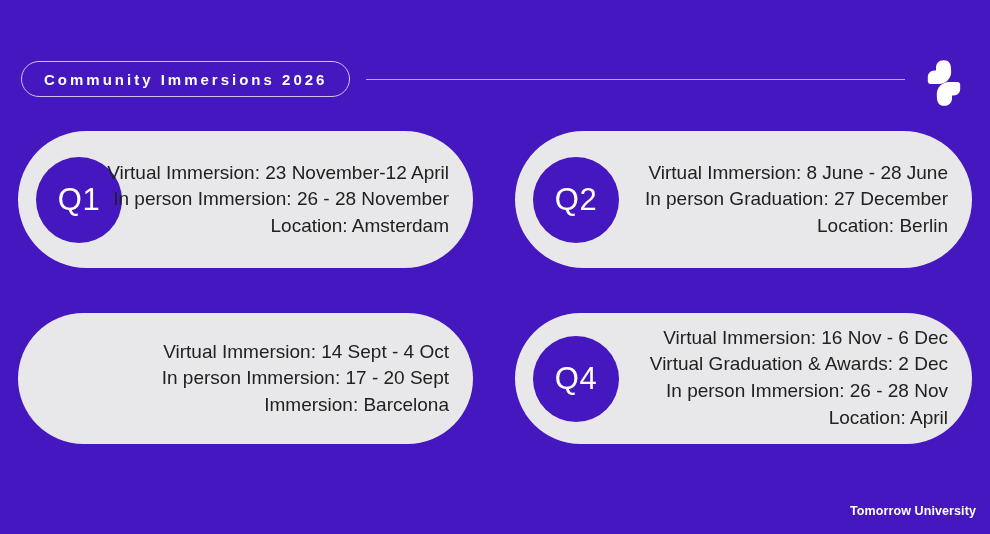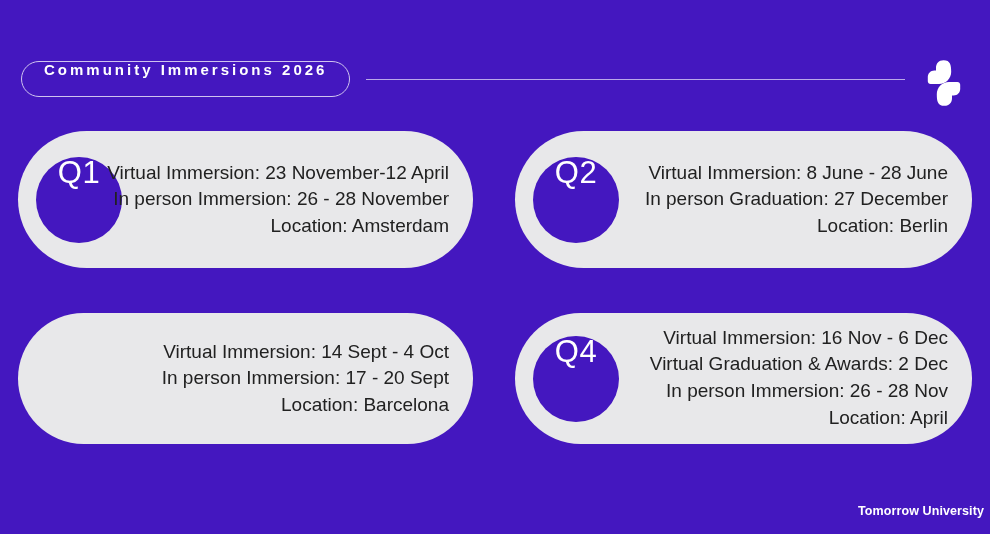--- a/index.html
+++ b/index.html
@@ -29,21 +29,21 @@
     height: 131px;
   }
   #title-pill {
     position: absolute;
     left: 21px;
     top: 61px;
     height: 36px;
     box-sizing: border-box;
     padding: 0 22px;
     display: flex;
-    align-items: flex-start;
+    align-items: center;
     border: 1px solid #cfc3ef;
     border-radius: 18px;
     background: transparent;
   }
   #title-text {
     color: #ffffff;
     font-size: 15px;
     font-weight: 700;
     letter-spacing: 3.0px;
     white-space: nowrap;
@@ -82,21 +82,21 @@
   .q-badge {
     position: absolute;
     left: 18px;
     top: 50%;
     transform: translateY(-50%);
     width: 86px;
     height: 86px;
     border-radius: 50%;
     background: #4417bf;
     display: flex;
-    align-items: flex-start;
+    align-items: center;
     justify-content: center;
     flex: none;
   }
   .q-badge-label {
     color: #ffffff;
     font-size: 31px;
     font-weight: 400;
     line-height: 1;
     letter-spacing: 0.5px;
   }
@@ -115,21 +115,21 @@
     color: #212121;
     font-size: 19px;
     font-weight: 400;
     line-height: 1.42;
     white-space: nowrap;
   }
 
   
   #footer {
     position: absolute;
-    right: 6px;
+    right: 14px;
     bottom: 15px;
   }
   #footer-text {
     color: #ffffff;
     font-size: 12.5px;
     font-weight: 700;
     letter-spacing: 0.1px;
     line-height: 1;
   }
 </style>
@@ -173,21 +173,21 @@
       <span class="card-line">Virtual Immersion: 8 June - 28 June</span>
       <span class="card-line">In person Graduation: 27 December</span>
       <span class="card-line">Location: Berlin</span>
     </div>
   </div>
 
   <div class="card card-q3">
     <div class="card-lines">
       <span class="card-line">Virtual Immersion: 14 Sept - 4 Oct</span>
       <span class="card-line">In person Immersion: 17 - 20 Sept</span>
-      <span class="card-line">Location: Barcelona</span>
+      <span class="card-line">Immersion: Barcelona</span>
     </div>
   </div>
 
   <div class="card card-q4">
     <div class="q-badge">
       <span class="q-badge-label">Q4</span>
     </div>
     <div class="card-lines">
       <span class="card-line">Virtual Immersion: 16 Nov - 6 Dec</span>
       <span class="card-line">Virtual Graduation &amp; Awards: 2 Dec</span>

